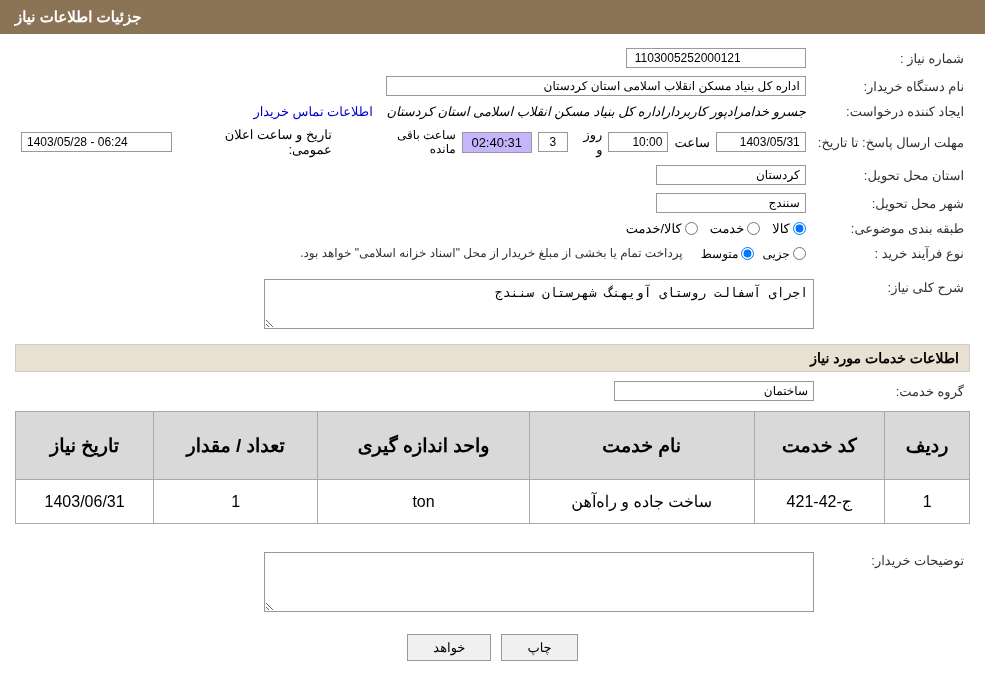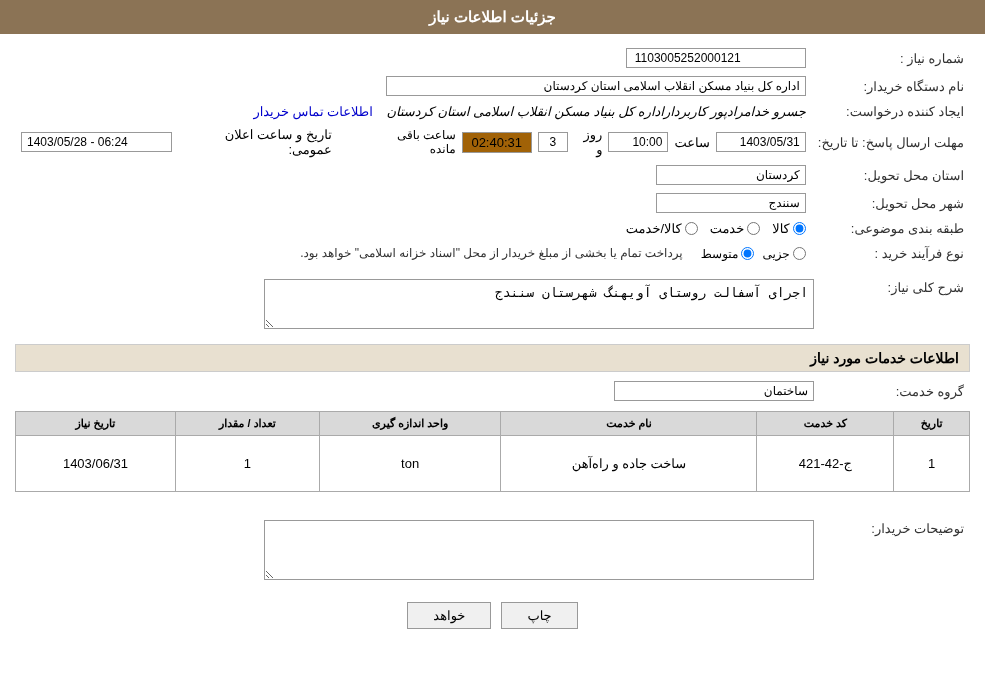--- a/index.html
+++ b/index.html
@@ -11,21 +11,21 @@
     }
     .page-wrapper {
       max-width: 985px;
       margin: 0 auto;
       background: #fff;
       min-height: 691px;
     }
     .header-bar {
       background: #8B7355;
       color: #fff;
-      text-align: center;
+      text-align: left;
       padding: 8px 15px;
       font-size: 15px;
       font-weight: bold;
     }
     .content {
       padding: 10px 15px;
     }
     .section-header {
       background: #e8e0d0;
       border: 1px solid #ccc;
@@ -91,29 +91,29 @@
       position: relative;
     }
     .data-table {
       width: 100%;
       border-collapse: collapse;
       margin: 5px 0;
     }
     .data-table th {
       background: #d9d9d9;
       border: 1px solid #aaa;
-      padding: 5px 8px;
+      padding: 22px 8px;
       text-align: center;
-      font-size: 11px;
+      font-size: 19px;
     }
     .data-table td {
       border: 1px solid #aaa;
-      padding: 20px 8px;
+      padding: 12px 8px;
       text-align: center;
-      font-size: 13px;
+      font-size: 16px;
       background: #fff;
     }
     .button-bar {
       display: flex;
       justify-content: center;
       gap: 10px;
       margin: 15px 0;
     }
     .btn {
       padding: 5px 25px;
@@ -135,21 +135,21 @@
       gap: 6px;
     }
     .small-input {
       width: 80px;
     }
     .xlarge-input {
       width: 300px;
     }
     .timer-box {
       border: 1px solid #999;
-      background: #a16207;
+      background: #c4b5fd;
       padding: 2px 6px;
       font-size: 13px;
       min-width: 70px;
       text-align: center;
       direction: ltr;
     }
     .remaining-label {
       font-size: 12px;
     }
     .number-display {
@@ -307,21 +307,21 @@
         <td>
           <input type="text" class="input-box" style="width: 200px;" readonly="" value="ساختمان">
         </td>
       </tr>
     </tbody>
       </table>
 
     <table class="data-table">
       <thead>
         <tr>
-          <th>تاریخ</th>
+          <th>ردیف</th>
           <th>کد خدمت</th>
           <th>نام خدمت</th>
           <th>واحد اندازه گیری</th>
           <th>تعداد / مقدار</th>
           <th>تاریخ نیاز</th>
         </tr>
       </thead>
       <tbody id="services-tbody">
       <tr>
             <td>1</td>

